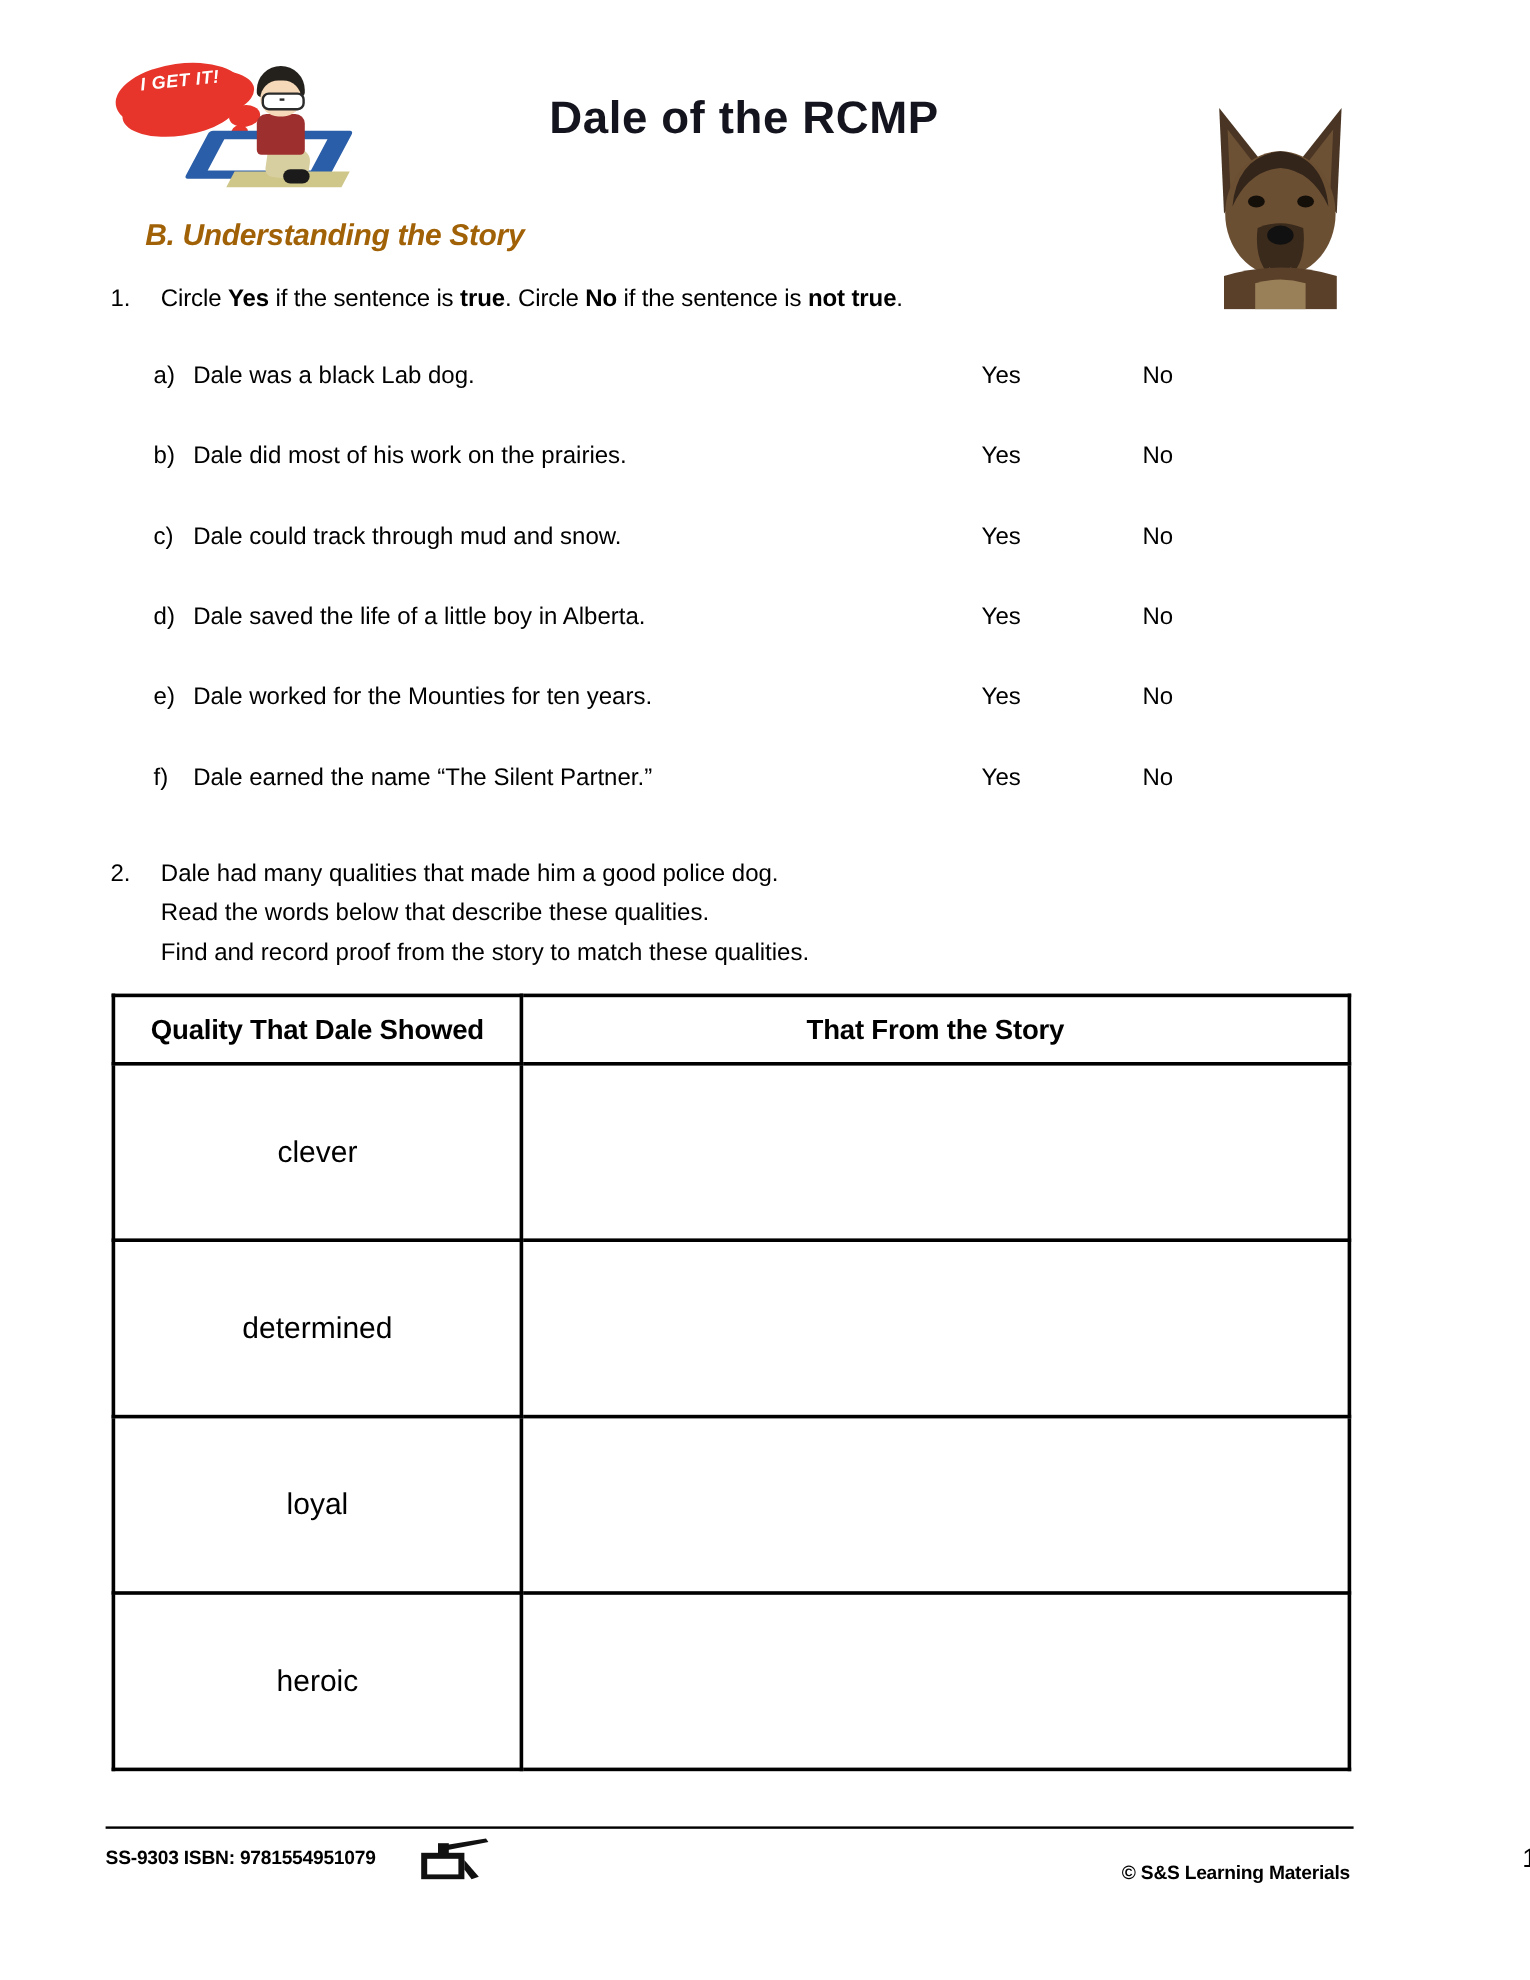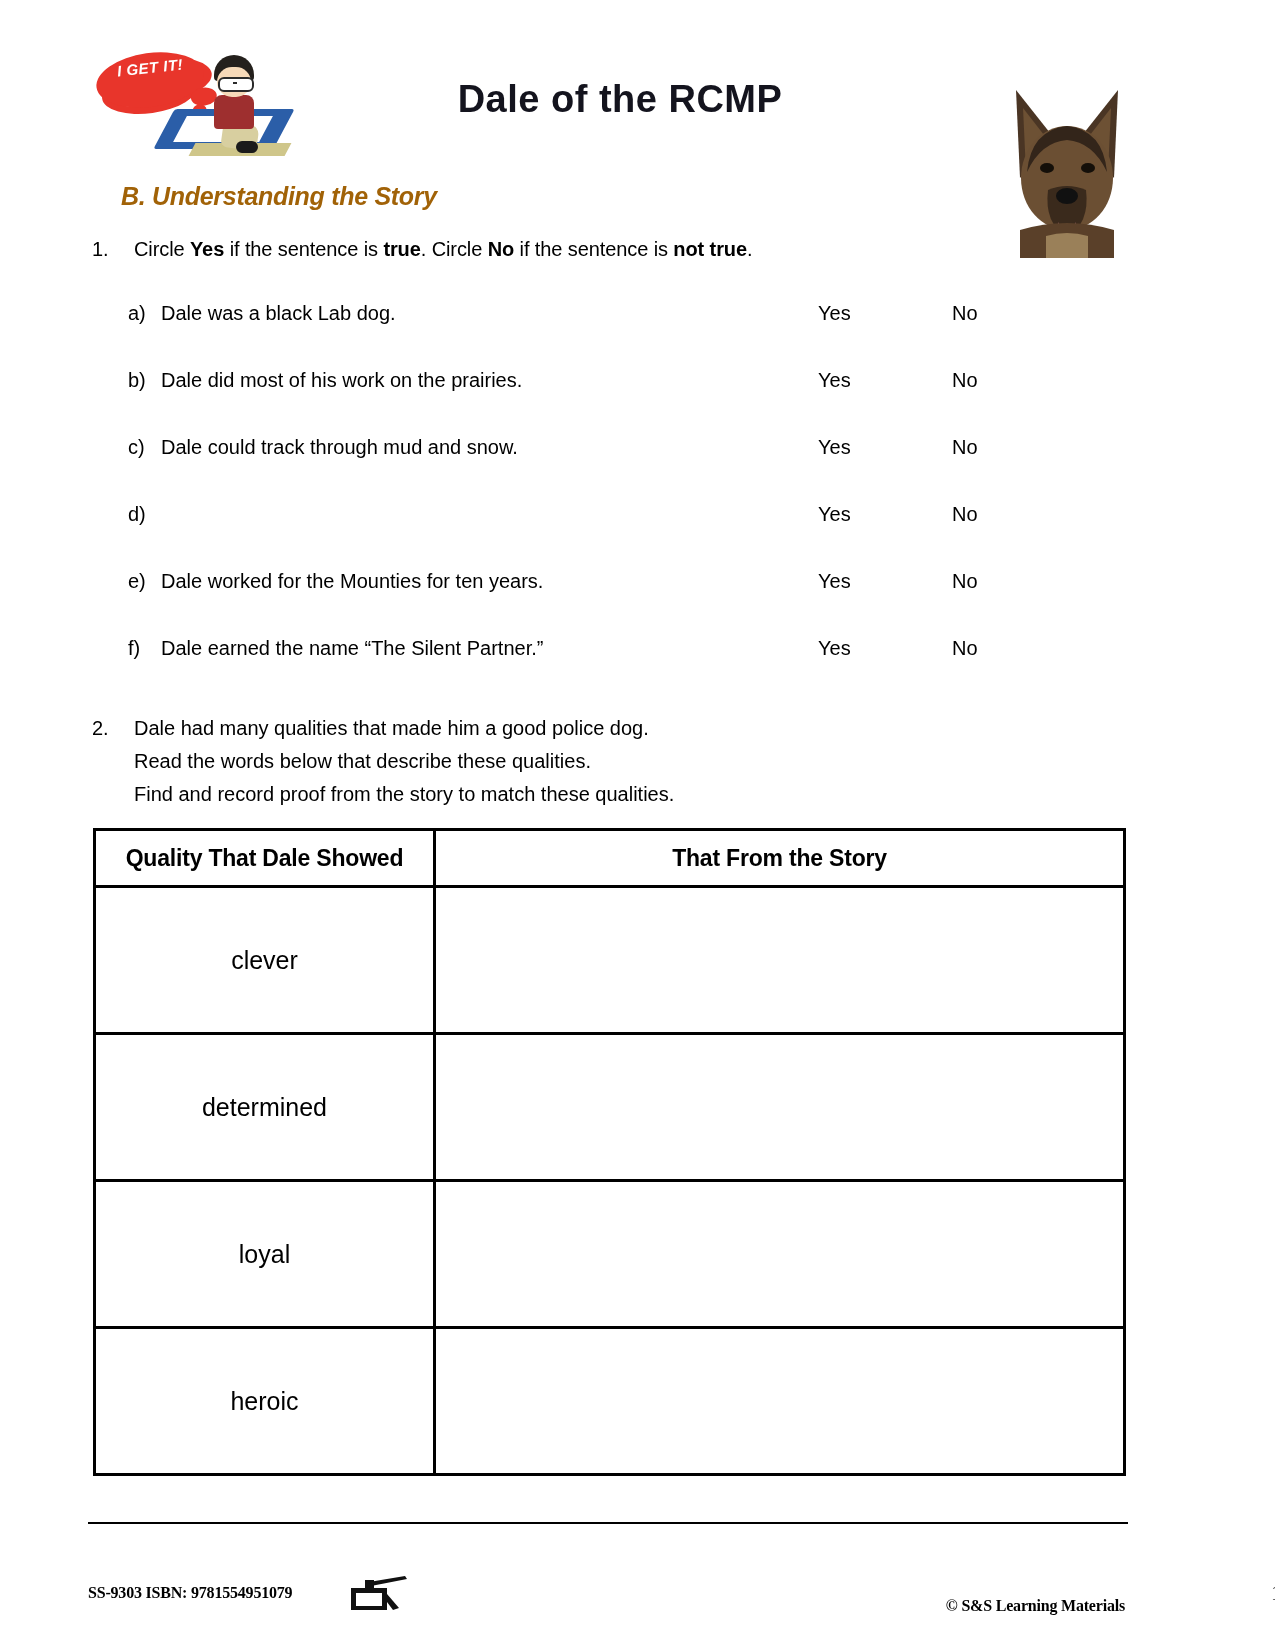--- a/index.html
+++ b/index.html
@@ -290,22 +290,21 @@
     width: 1040px;
     height: 0;
     border-top: 2px solid #000000;
   }
   .footer {
     position: absolute;
     left: 0;
     top: 1528px;
     width: 1275px;
     height: 40px;
-    font-family: Liberation Serif, serif;
-    margin-top: 44px;
+    font-family: Liberation Sans, sans-serif;
   }
   .footer-left {
     position: absolute;
     left: 88px;
     top: 12px;
     font-size: 16px;
     font-weight: bold;
     letter-spacing: -0.2px;
   }
   .footer-icon {
@@ -407,20 +406,21 @@
 
   <div class="tf-row">
     <span class="tf-letter">c)</span>
     <span class="tf-text">Dale could track through mud and snow.</span>
     <span class="tf-yes">Yes</span>
     <span class="tf-no">No</span>
   </div>
 
   <div class="tf-row">
     <span class="tf-letter">d)</span>
+    <span class="tf-text">Dale saved the life of a little boy in Alberta.</span>
     <span class="tf-yes">Yes</span>
     <span class="tf-no">No</span>
   </div>
 
   <div class="tf-row">
     <span class="tf-letter">e)</span>
     <span class="tf-text">Dale worked for the Mounties for ten years.</span>
     <span class="tf-yes">Yes</span>
     <span class="tf-no">No</span>
   </div>

